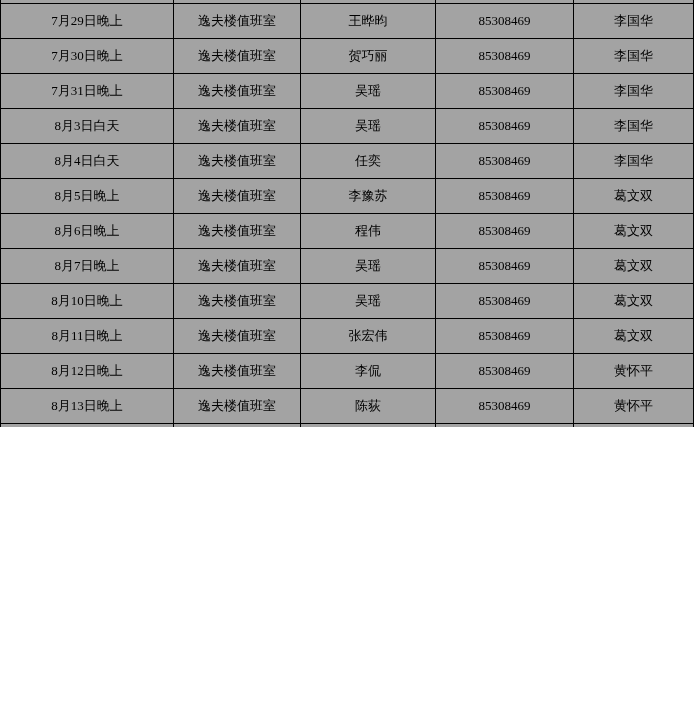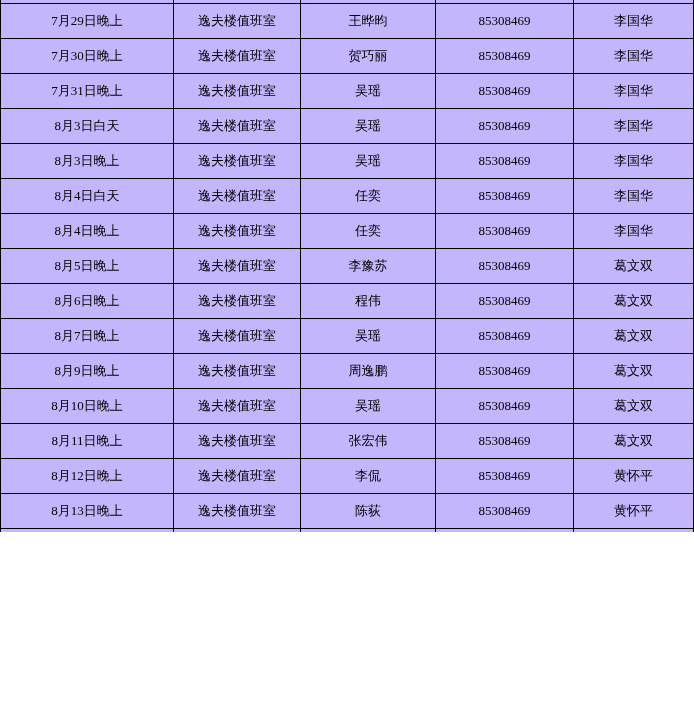--- a/index.html
+++ b/index.html
@@ -13,21 +13,21 @@
     overflow: hidden;
     background: #ffffff;
   }
   table.roster {
     border-collapse: collapse;
     table-layout: fixed;
     width: 693px;
     font-family: "Liberation Serif", "DejaVu Serif", serif;
     font-size: 13px;
     color: #000000;
-    background: #c4b5fd;
+    background: #a3a3a3;
   }
   table.roster td {
     border: 1px solid #000000;
     text-align: center;
     vertical-align: middle;
     padding: 0;
     height: 34px;
     overflow: hidden;
     white-space: nowrap;
   }
@@ -91,35 +91,21 @@
           <td>李国华</td>
         </tr>
         <tr>
           <td>8月3日白天</td>
           <td>逸夫楼值班室</td>
           <td>吴瑶</td>
           <td>85308469</td>
           <td>李国华</td>
         </tr>
         <tr>
-          <td>8月3日晚上</td>
-          <td>逸夫楼值班室</td>
-          <td>吴瑶</td>
-          <td>85308469</td>
-          <td>李国华</td>
-        </tr>
-        <tr>
           <td>8月4日白天</td>
-          <td>逸夫楼值班室</td>
-          <td>任奕</td>
-          <td>85308469</td>
-          <td>李国华</td>
-        </tr>
-        <tr>
-          <td>8月4日晚上</td>
           <td>逸夫楼值班室</td>
           <td>任奕</td>
           <td>85308469</td>
           <td>李国华</td>
         </tr>
         <tr>
           <td>8月5日晚上</td>
           <td>逸夫楼值班室</td>
           <td>李豫苏</td>
           <td>85308469</td>
@@ -129,27 +115,20 @@
           <td>8月6日晚上</td>
           <td>逸夫楼值班室</td>
           <td>程伟</td>
           <td>85308469</td>
           <td>葛文双</td>
         </tr>
         <tr>
           <td>8月7日晚上</td>
           <td>逸夫楼值班室</td>
           <td>吴瑶</td>
-          <td>85308469</td>
-          <td>葛文双</td>
-        </tr>
-        <tr>
-          <td>8月9日晚上</td>
-          <td>逸夫楼值班室</td>
-          <td>周逸鹏</td>
           <td>85308469</td>
           <td>葛文双</td>
         </tr>
         <tr>
           <td>8月10日晚上</td>
           <td>逸夫楼值班室</td>
           <td>吴瑶</td>
           <td>85308469</td>
           <td>葛文双</td>
         </tr>

